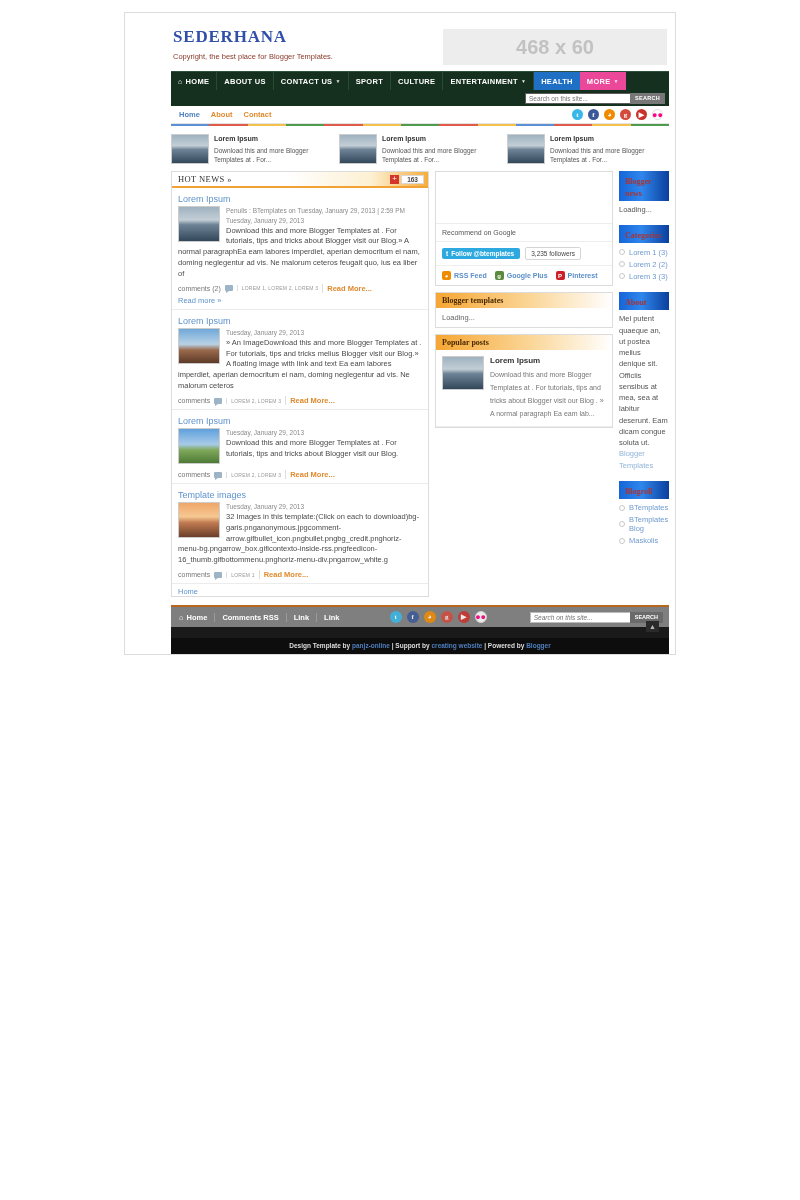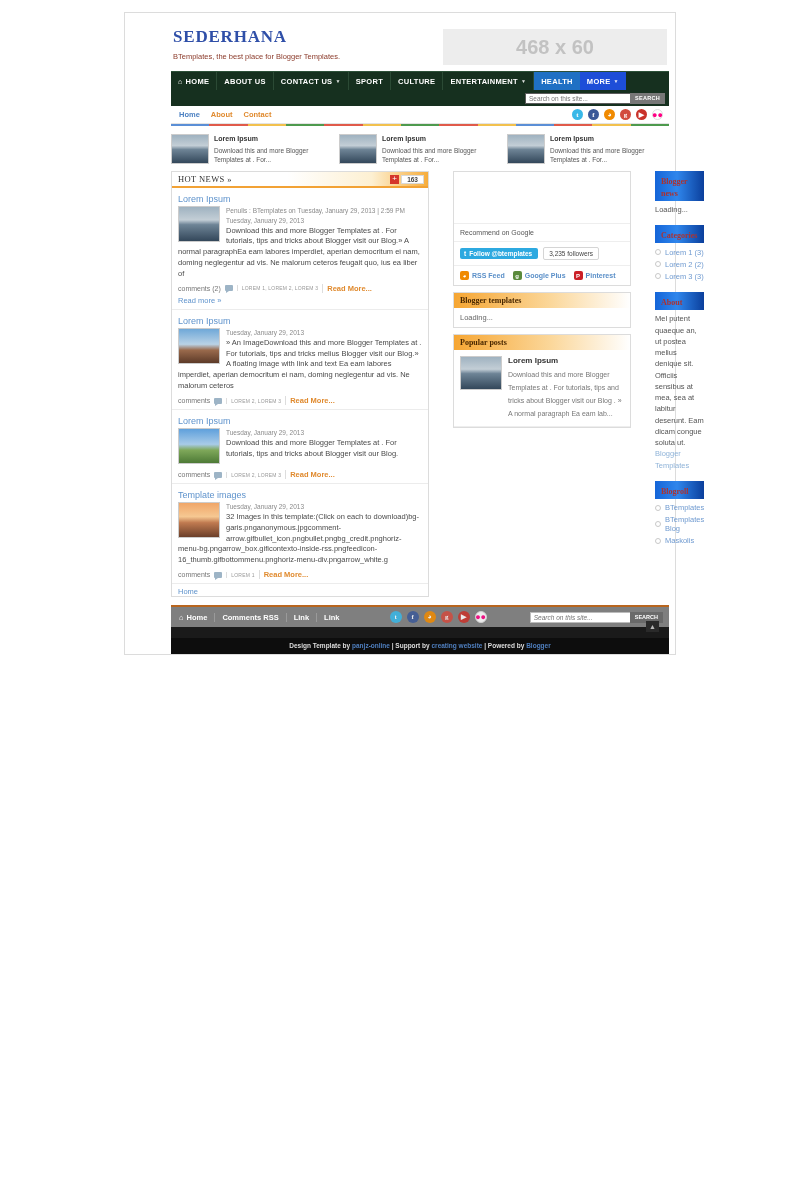--- a/index.html
+++ b/index.html
@@ -47,21 +47,21 @@
     background:#16301f; height:19px;
     display:flex; align-items:stretch;
     border-top:1px solid #2c5038;
   }
   .mainnav .item {
     display:flex; align-items:center; gap:3px;
     padding:0 7px; font-size:7.5px; font-weight:bold; color:#fff;
     letter-spacing:.3px; border-right:1px solid #2b4a35; cursor:pointer;
   }
   .mainnav .item.health { background:#1f70c4; border-right:none; }
-  .mainnav .item.more { background:#1d4ed8; border-right:none; }
+  .mainnav .item.more { background:#ec4899; border-right:none; }
   .caret { font-size:5px; line-height:1; opacity:.85; }
   .home-ico { font-size:7px; }
 
   .navsearch-row {
     margin:0 6px; background:#16301f; height:16px;
     display:flex; justify-content:flex-end; align-items:center;
     padding-right:4px;
   }
   .navsearch { display:flex; height:11px; }
   .navsearch input {
@@ -100,21 +100,21 @@
 
   
   .featured { display:flex; margin:8px 6px 0 6px; gap:6px; }
   .fcard { flex:1; display:flex; gap:5px; }
   .fthumb { width:38px; height:30px; flex:0 0 38px; border:1px solid #ccc;
     background:linear-gradient(to bottom,#9fb2c0 0%,#c3ced6 38%,#6e8496 52%,#33475a 100%); }
   .fmeta { font-size:6.5px; color:#555; line-height:1.5; }
   .fmeta .t { font-weight:bold; color:#333; font-size:7px; display:block; margin-bottom:1px; }
 
   
-  .columns { display:flex; margin:6px 6px 0 6px; gap:24px; align-items:flex-start; }
+  .columns { display:flex; margin:6px 6px 0 6px; gap:6px; align-items:flex-start; }
   .col-main { flex:0 0 258px; border:1px solid #dcdcdc; background:#fff; }
   .col-mid  { flex:0 0 178px; }
   .col-right{ flex:1; }
 
   
   .hotnews {
     height:16px; display:flex; align-items:center; justify-content:space-between;
     background:linear-gradient(to right,#ffffff 0%,#ffffff 45%,#fdf0d2 78%,#f6ad3c 100%);
     border-bottom:2px solid #f2a235; padding:0 4px 0 6px;
   }
@@ -224,21 +224,21 @@
 </style>
 </head>
 <body>
 
 <div class="page-wrap">
 <div class="outer">
 
   <div class="header">
     <div class="brand">
       <div class="brand-title">SEDERHANA</div>
-      <div class="brand-desc">BTemplates, the best place for Blogger Templates.</div>
+      <div class="brand-desc">Copyright, the best place for Blogger Templates.</div>
     </div>
     <div class="banner">468 x 60</div>
   </div>
 
 
   <div class="mainnav" id="mainnav">
         <div class="item">
           <span class="home-ico">⌂</span>
           <span>HOME</span>
         </div>

